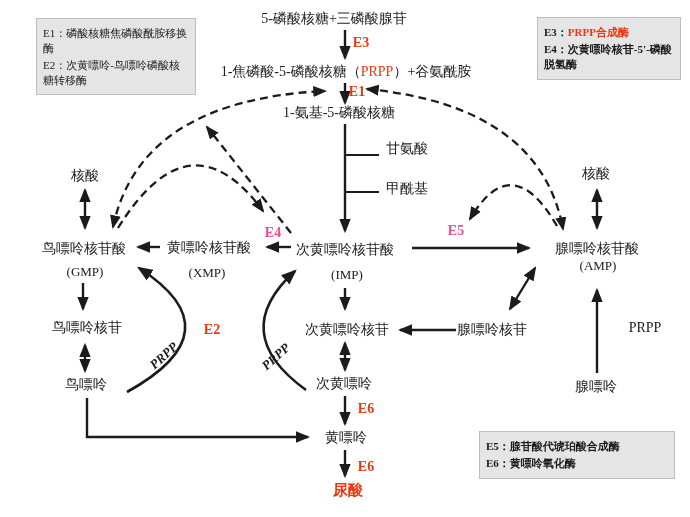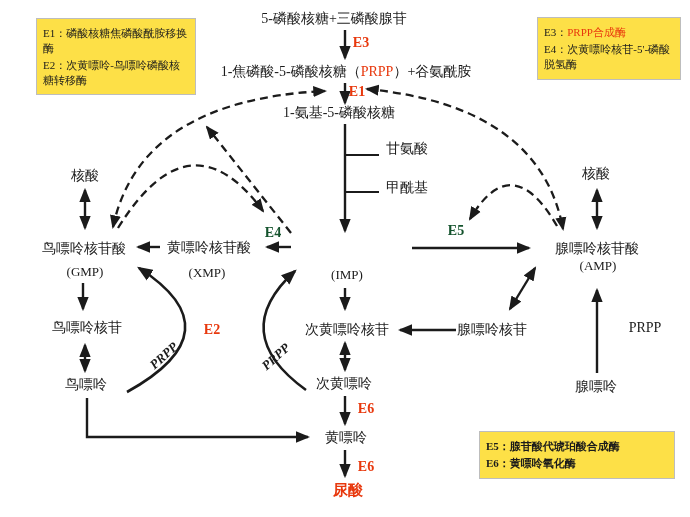--- a/index.html
+++ b/index.html
@@ -6,25 +6,25 @@
   #stage{
     position:relative;width:690px;height:517px;background:#ffffff;overflow:hidden;
     font-family:"Liberation Serif","DejaVu Serif",serif;color:#1b1b1b;
   }
   #arrow-layer{position:absolute;left:0;top:0;width:690px;height:517px;}
   .lbl{position:absolute;white-space:nowrap;font-size:14px;line-height:1.1;
        transform:translate(-50%,-50%);z-index:2;}
   .abbr{font-size:13px;}
   .enz{font-weight:bold;font-size:14px;font-family:"Liberation Serif",serif;}
   .accent{color:#e8380d;}
-  .blk{color:#14532d;}
+  .blk{color:#ec4899;}
   .big{font-size:15px;font-weight:bold;}
   .rot{transform:translate(-50%,-50%) rotate(-42deg);font-style:italic;font-size:13px;font-weight:bold;}
   .legend{
-    position:absolute;border:1px solid #bdbdbd;background:#fde047;
+    position:absolute;border:1px solid #bdbdbd;background:#e5e5e5;
     font-size:11px;line-height:1.35;padding:5px 6px;z-index:3;
   }
   .legend .row{margin:2px 0;}
   .stroke{stroke:#1b1b1b;fill:none;}
 </style>
 </head>
 <body>
 
 <div id="stage">
 
@@ -116,39 +116,40 @@
     <g>
       <path d="M 557 226 Q 512 148 470 219" class="stroke" stroke-width="2.3" stroke-dasharray="8 5" marker-end="url(#ah)"></path>
     </g>
   </svg>
 
   <div class="legend" style="left:36px;top:18px;width:146px;">
     <div class="row"><span>E1：</span><span>磷酸核糖焦磷酸酰胺移换酶</span></div>
     <div class="row"><span>E2：</span><span>次黄嘌呤-鸟嘌呤磷酸核糖转移酶</span></div>
   </div>
 
-  <div class="legend" style="left:537px;top:17px;width:130px;">
+  <div class="legend" style="left:537px;top:17px;width:130px;font-weight:bold;">
     <div class="row"><span>E3：</span><span class="accent">PRPP合成酶</span></div>
     <div class="row"><span>E4：</span><span>次黄嘌呤核苷-5'-磷酸脱氢酶</span></div>
   </div>
 
   <div class="legend" style="left:479px;top:431px;width:182px;font-weight:bold;">
     <div class="row"><span>E5：</span><span>腺苷酸代琥珀酸合成酶</span></div>
     <div class="row"><span>E6：</span><span>黄嘌呤氧化酶</span></div>
   </div>
 
   <div class="lbl" style="left:334px;top:19px;">5-磷酸核糖+三磷酸腺苷</div>
 
   <div class="lbl" style="left:346px;top:72px;"><span>1-焦磷酸-5-磷酸核糖（</span><span class="accent">PRPP</span><span>）+谷氨酰胺</span></div>
 
   <div class="lbl" style="left:339px;top:113px;">1-氨基-5-磷酸核糖</div>
 
   <div class="lbl" style="left:407px;top:149px;">甘氨酸</div>
-  <div class="lbl" style="left:407px;top:189px;font-family:Liberation Mono, monospace;">甲酰基</div>
+  <div class="lbl" style="left:407px;top:189px;">甲酰基</div>
 
+  <div class="lbl" style="left:345px;top:250px;">次黄嘌呤核苷酸</div>
   <div class="lbl abbr" style="left:347px;top:275px;">(IMP)</div>
 
   <div class="lbl" style="left:209px;top:248px;">黄嘌呤核苷酸</div>
   <div class="lbl abbr" style="left:207px;top:273px;">(XMP)</div>
 
   <div class="lbl" style="left:84px;top:249px;font-family:Liberation Serif, serif;">鸟嘌呤核苷酸</div>
   <div class="lbl abbr" style="left:85px;top:272px;text-align:center;">(GMP)</div>
 
   <div class="lbl" style="left:597px;top:249px;">腺嘌呤核苷酸</div>
   <div class="lbl abbr" style="left:598px;top:266px;">(AMP)</div>

